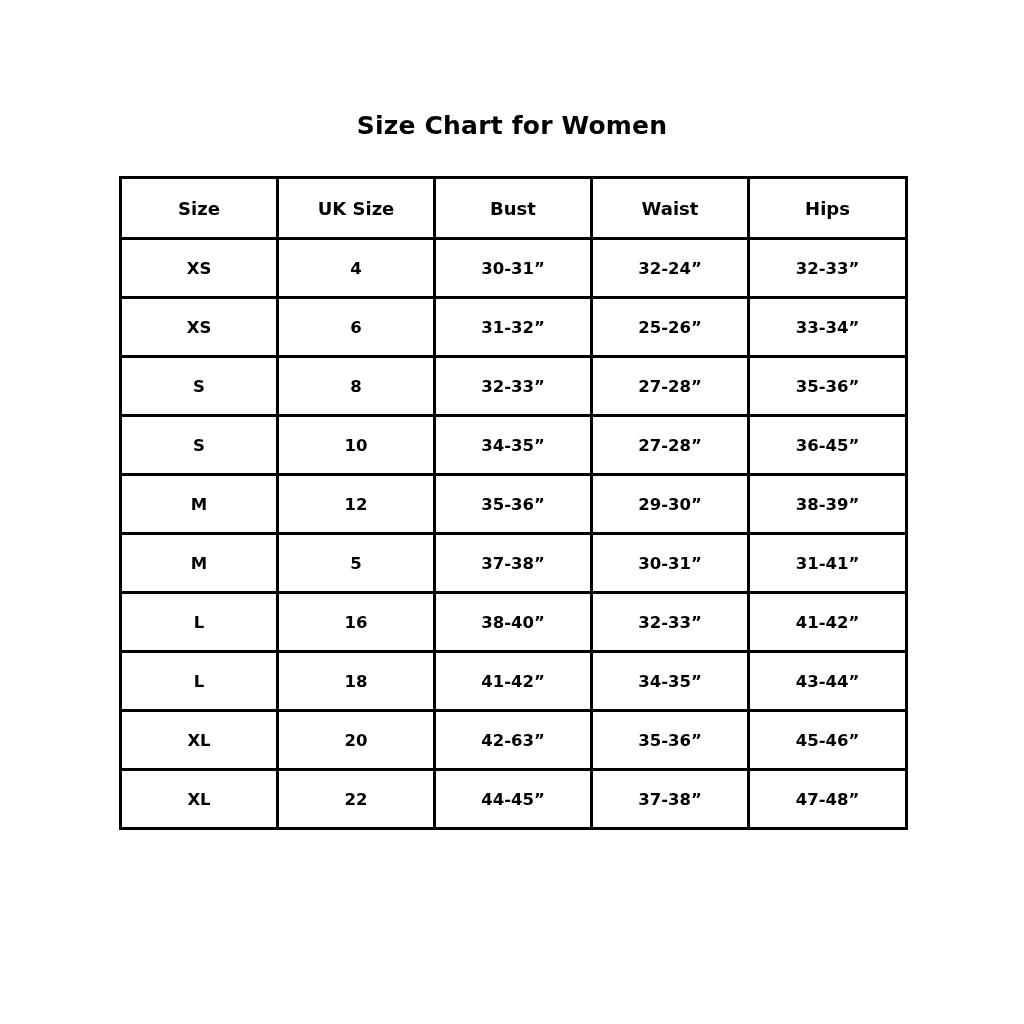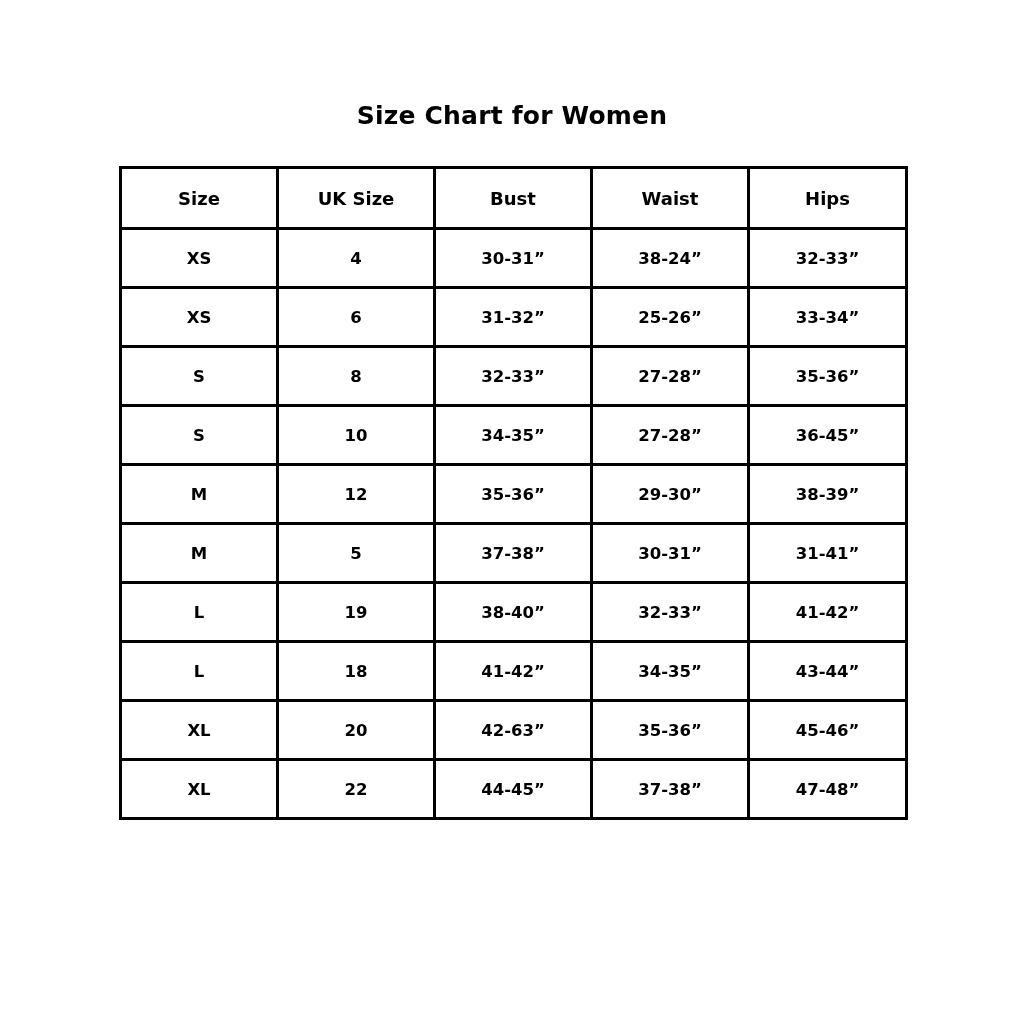--- a/index.html
+++ b/index.html
@@ -12,20 +12,21 @@
     height: 1024px;
     font-family: "DejaVu Sans", "Liberation Sans", sans-serif;
     color: #000000;
     overflow: hidden;
   }
   .page {
     position: relative;
     width: 1024px;
     height: 807px;
     box-sizing: border-box;
+    margin-top: 10px;
   }
   .chart-title {
     position: absolute;
     top: 101px;
     left: 0;
     width: 1024px;
     text-align: center;
     font-size: 25px;
     font-weight: bold;
     letter-spacing: 0.2px;
@@ -85,21 +86,21 @@
           <th>Bust</th>
           <th>Waist</th>
           <th>Hips</th>
         </tr>
       </thead>
       <tbody>
         <tr>
           <td>XS</td>
           <td>4</td>
           <td>30-31”</td>
-          <td>38-24”</td>
+          <td>32-24”</td>
           <td>32-33”</td>
         </tr>
         <tr>
           <td>XS</td>
           <td>6</td>
           <td>31-32”</td>
           <td>25-26”</td>
           <td>33-34”</td>
         </tr>
         <tr>
@@ -125,21 +126,21 @@
         </tr>
         <tr>
           <td>M</td>
           <td>5</td>
           <td>37-38”</td>
           <td>30-31”</td>
           <td>31-41”</td>
         </tr>
         <tr>
           <td>L</td>
-          <td>19</td>
+          <td>16</td>
           <td>38-40”</td>
           <td>32-33”</td>
           <td>41-42”</td>
         </tr>
         <tr>
           <td>L</td>
           <td>18</td>
           <td>41-42”</td>
           <td>34-35”</td>
           <td>43-44”</td>

